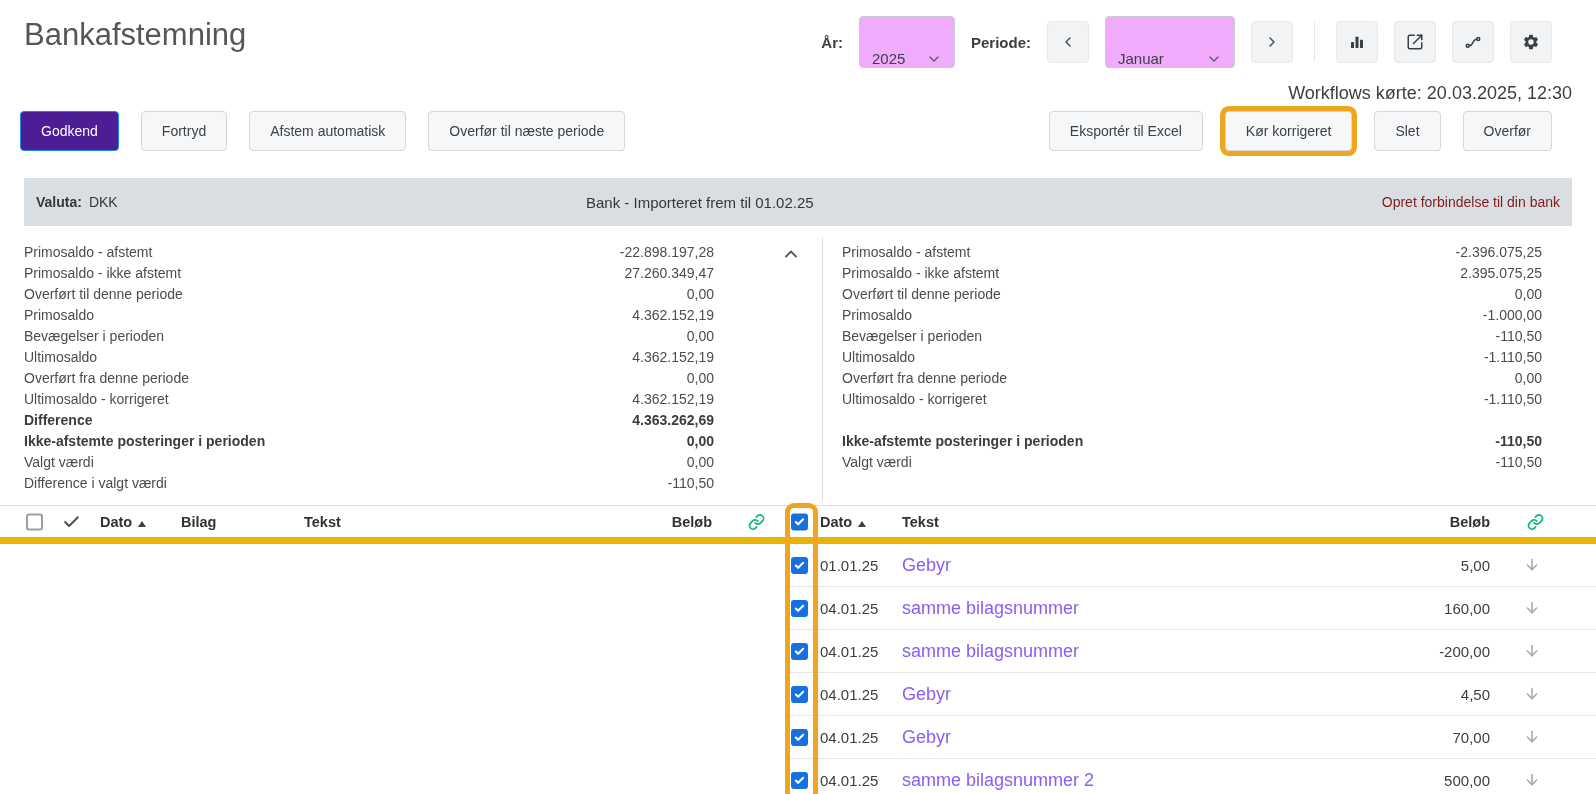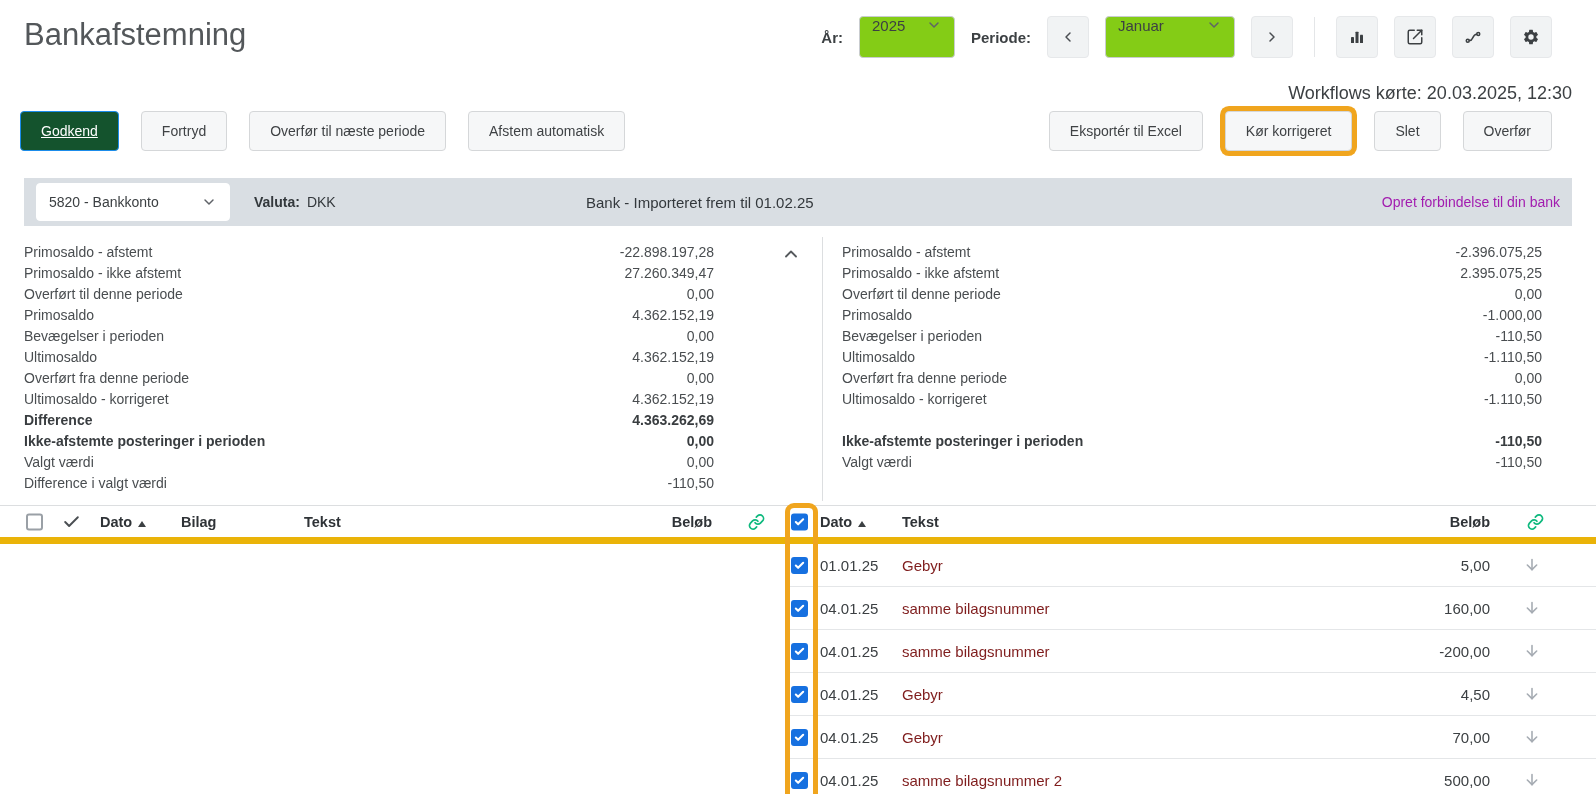--- a/index.html
+++ b/index.html
@@ -5,49 +5,49 @@
   * { margin:0; padding:0; box-sizing:border-box; }
   html,body { width:1596px; height:794px; }
   body { font-family:"Liberation Sans", sans-serif; background:#fff; color:#3c4043; }
   .page { position:relative; width:1596px; height:794px; background:#fff; overflow:hidden; }
 
   .page-title { position:absolute; left:24px; top:17px; font-size:31px; font-weight:400; color:#53575a; }
 
   
   .top-controls { position:absolute; top:16px; right:44px; display:flex; align-items:center; gap:16px; }
   .ctrl-label { font-size:15px; font-weight:bold; color:#3c4043; }
-  .select { height:42px; background:#84cc16; border:1px solid #c9ccd0; border-radius:4px;
-            display:flex; align-items:flex-start; justify-content:space-between; padding:0 12px;
+  .select { height:52px; background:#f0abfc; border:1px solid #c9ccd0; border-radius:4px;
+            display:flex; align-items:flex-end; justify-content:space-between; padding:0 12px;
             font-size:15px; color:#3c4043; cursor:pointer; }
   .select.year { width:96px; }
   .select.month { width:130px; }
   .sq-btn { width:42px; height:42px; background:#f1f3f4; border:1px solid #e6e8ea; border-radius:4px;
             display:flex; align-items:center; justify-content:center; cursor:pointer; }
   .ctrl-divider { width:1px; height:40px; background:#e4e6e8; margin:0 5px; }
 
   .workflows-note { position:absolute; top:83px; right:24px; font-size:18px; color:#3c4043; }
 
   
   .toolbar { position:absolute; top:111px; left:20px; right:44px; display:flex; justify-content:space-between; }
   .btn-group { display:flex; gap:22px; align-items:center; }
   .btn { height:40px; padding:0 20px; font-size:14px; border-radius:4px; background:#f6f7f8;
          border:1px solid #d5d7d9; color:#3f4245; cursor:pointer; font-family:inherit; white-space:nowrap; }
-  .btn.primary { background:#14532d; border-color:#1b8ceb; color:#fff;text-decoration:underline; }
+  .btn.primary { background:#4c1d95; border-color:#1b8ceb; color:#fff; }
   .btn.highlighted { box-shadow:0 0 0 5px #f0a51e; }
 
   
   .account-bar { position:absolute; top:178px; left:24px; right:24px; height:48px; background:#d9dee3;
                  display:flex; align-items:center; padding:0 12px; }
   .account-select { width:194px; height:38px; background:#fff; border-radius:4px; border:1px solid #fff;
                     display:flex; align-items:center; justify-content:space-between; padding:0 12px;
                     font-size:14px; color:#3c4043; cursor:pointer; margin-right:24px; }
   .bar-label { font-weight:bold; font-size:14px; color:#33383c; margin-right:7px; }
   .bar-value { font-size:14px; color:#33383c; }
   .bank-status { position:absolute; left:562px; font-size:15px; color:#33383c; }
-  .connect-link { margin-left:auto; color:#a21caf; font-size:14px; cursor:pointer; text-decoration:none; }
+  .connect-link { margin-left:auto; color:#7f1d1d; font-size:14px; cursor:pointer; text-decoration:none; }
 
   
   .summary { position:absolute; top:241px; left:0; right:0; height:256px; }
   .summary-col { position:absolute; top:0; }
   .summary-col.left  { left:24px; width:690px; }
   .summary-col.right { left:842px; right:54px; }
   .summary-divider { position:absolute; left:822px; top:-4px; width:1px; height:264px; background:#dcdee0; }
   .collapse-btn { position:absolute; left:779px; top:2px; width:24px; height:22px; display:flex;
                   align-items:center; justify-content:center; cursor:pointer; }
   .srow { display:flex; justify-content:space-between; align-items:center; height:21px; font-size:14px; color:#494d50; }
@@ -64,21 +64,21 @@
   
   .checkbox { width:17px; height:17px; border-radius:3px; display:flex; align-items:center; justify-content:center; cursor:pointer; }
   .checkbox.unchecked { background:#fff; border:2px solid #9aa0a6; }
   .checkbox.checked { background:#1670e0; border:2px solid #1670e0; }
 
   
   .rows-right { position:absolute; top:544px; left:786px; right:0; }
   .trow { position:relative; height:43px; border-bottom:1px solid #e4e6e8; background:#fff; }
   .trow .checkbox { position:absolute; left:5px; top:13px; }
   .tdate  { position:absolute; left:34px;  top:50%; transform:translateY(-50%); font-size:15px; color:#3c4043; }
-  .ttext  { position:absolute; left:116px; top:50%; transform:translateY(-50%); font-size:15px; color:#7f1d1d; }
+  .ttext  { position:absolute; left:116px; top:50%; transform:translateY(-50%); font-size:18px; color:#8b5cf6; }
   .tamount{ position:absolute; right:106px; top:50%; transform:translateY(-50%); font-size:15px; color:#3c4043; }
   .tarrow { position:absolute; right:56px; top:50%; transform:translateY(-50%); line-height:0; }
 
   
   .hl-col { position:absolute; left:785px; top:503px; width:33px; height:311px;
             border:5px solid #f0a51e; border-radius:9px; z-index:6; pointer-events:none; }
 
   svg { display:block; }
 </style>
 </head>
@@ -157,40 +157,32 @@
       </span>
     </div>
   </div>
 
   <div class="workflows-note">Workflows kørte: 20.03.2025, 12:30</div>
 
   <div class="toolbar">
     <div class="btn-group">
       <button class="btn primary">Godkend</button>
       <button class="btn">Fortryd</button>
+      <button class="btn">Afstem automatisk</button>
       <button class="btn">Overfør til næste periode</button>
-      <button class="btn">Afstem automatisk</button>
     </div>
     <div class="btn-group">
       <button class="btn">Eksportér til Excel</button>
       <button class="btn highlighted">Kør korrigeret</button>
       <button class="btn">Slet</button>
       <button class="btn">Overfør</button>
     </div>
   </div>
 
   <div class="account-bar">
-    <div class="account-select">
-      <span>5820 - Bankkonto</span>
-      <span>
-        <svg width="16" height="16" viewBox="0 0 24 24" fill="none" stroke="#5f6368" stroke-width="2.2" stroke-linecap="round" stroke-linejoin="round">
-            <polyline points="6 9 12 15 18 9"></polyline>
-          </svg>
-      </span>
-    </div>
     <span class="bar-label">Valuta:</span>
     <span class="bar-value">DKK</span>
     <span class="bank-status">Bank - Importeret frem til 01.02.25</span>
     <a class="connect-link">Opret forbindelse til din bank</a>
   </div>
 
   <div class="summary">
     <div class="summary-col left">
         <div class="srow">
           <span class="slabel">Primosaldo - afstemt</span>

